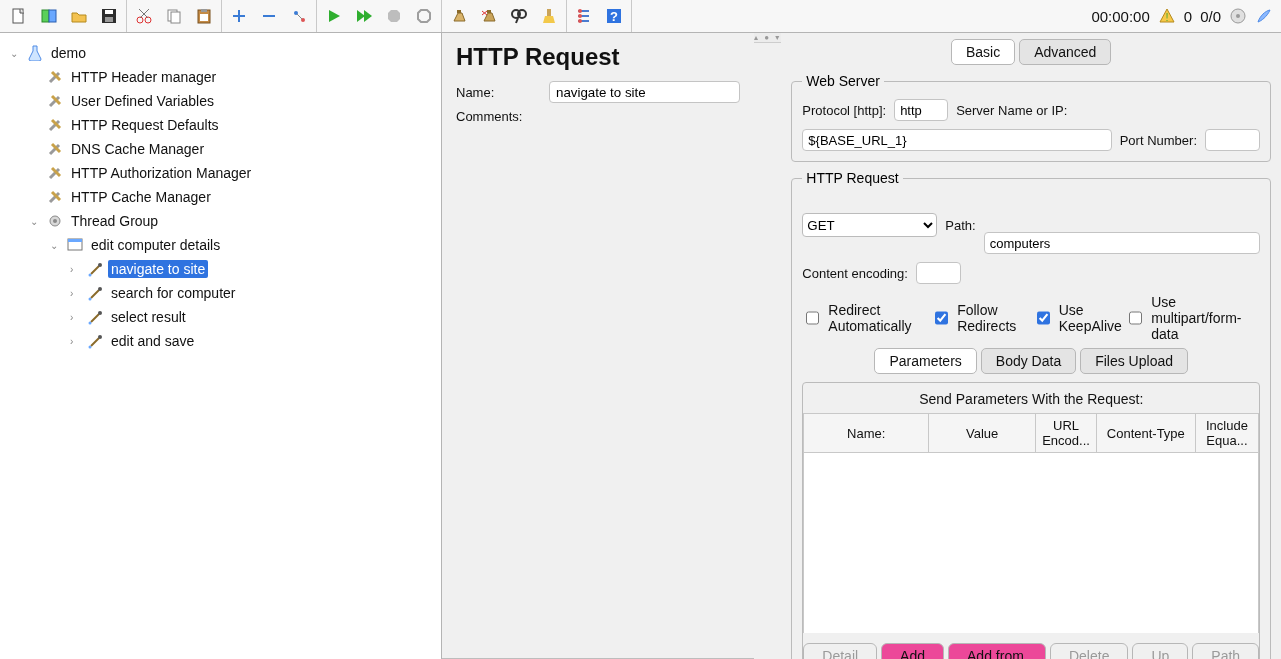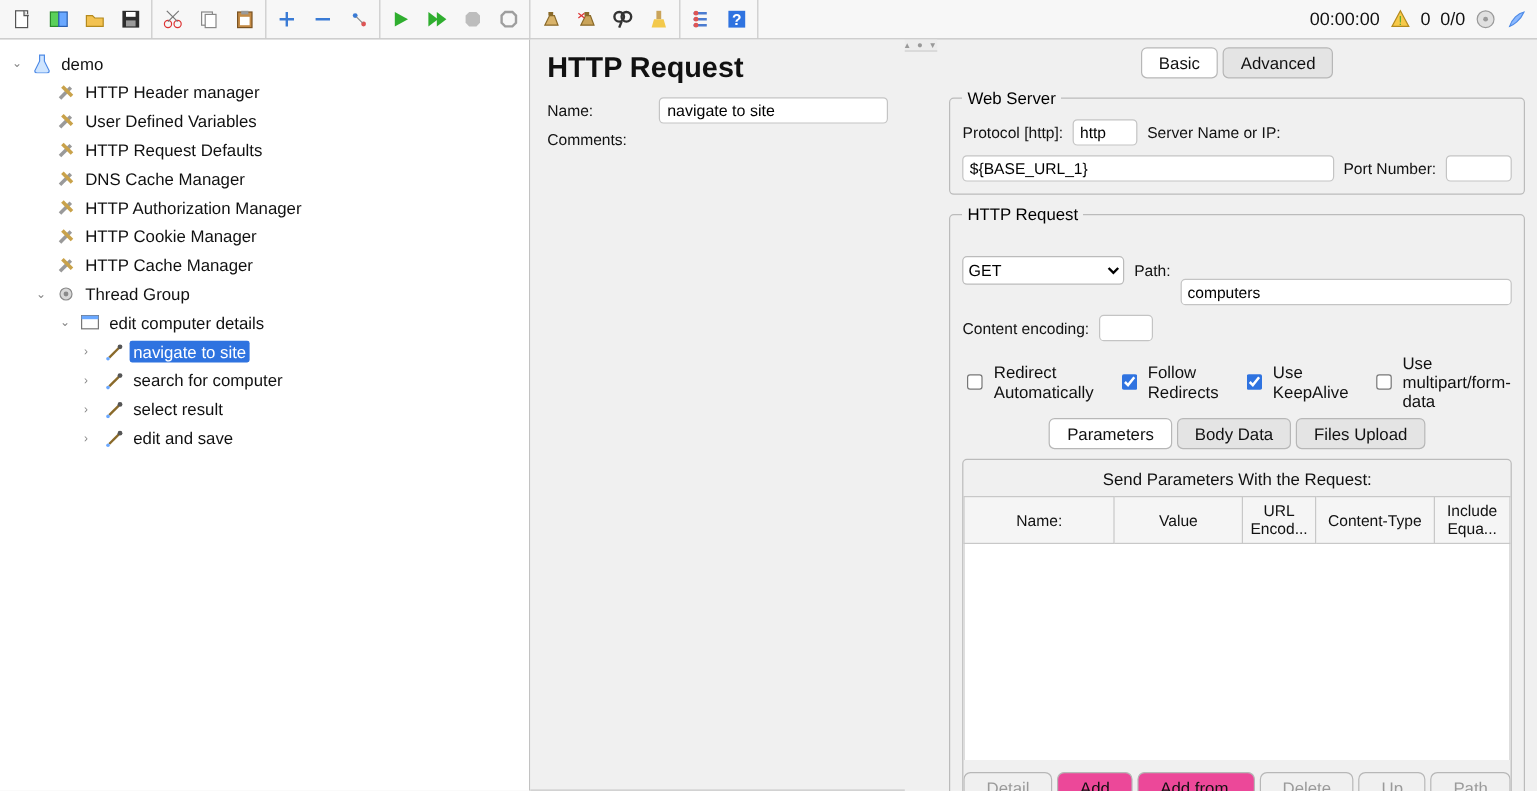--- a/index.html
+++ b/index.html
@@ -61,21 +61,21 @@
 
   fieldset.group-box { border:1px solid #bbb; border-radius:4px; margin:0 0 8px 0; padding:10px 10px; }
   fieldset.group-box > legend { padding:0 4px; font-size:14px; color:#000000; }
 
   .inline-row { display:flex; align-items:center; gap:8px; flex-wrap:wrap; }
   .inline-row .lbl { white-space:nowrap; }
   .inline-row input[type=text]{ height:22px; border:1px solid #c4c4c4; border-radius:4px; padding:0 5px; background:#fff; font-size:13px;}
 
   select.method { height:24px; width:135px; border:1px solid #bbb; border-radius:4px; background:#fff;}
 
-  .chk-row { display:flex; align-items:center; gap:18px; margin-top:10px; font-size:14px;}
+  .chk-row { display:flex; align-items:center; margin-top:10px; font-size:14px;}
   .chk-row label { display:flex; align-items:center; gap:6px; }
   input[type=checkbox]{ width:14px; height:14px; accent-color:#2f73e0; }
 
   
   .inner-tabs { display:flex; justify-content:center; gap:4px; margin:6px 0 0 0; }
   .inner-tab { padding:4px 14px; border:1px solid #b7b7b7; border-radius:5px; background:#e4e4e4; cursor:pointer; font-size:14px;}
   .inner-tab.active { background:#fff; font-weight:500; }
 
   .param-box { border:1px solid #bbb; border-radius:4px; margin-top:8px; padding:0; overflow:hidden;}
   .param-box .caption { text-align:center; padding:8px 0 6px 0; font-size:14px; }
@@ -327,32 +327,20 @@
               <li>
                 <div class="node">
                   <span class="twisty"></span>
                   <span class="ticon">
                     <svg width="16" height="16">
                       <line x1="3" y1="13" x2="12" y2="4" stroke="#9a9a9a" stroke-width="3"></line>
                       <line x1="5" y1="3" x2="13" y2="11" stroke="#c9a24a" stroke-width="3"></line>
                     </svg>
                   </span>
                   <span class="label">HTTP Authorization Manager</span>
-                </div>
-              </li>
-              <li>
-                <div class="node">
-                  <span class="twisty"></span>
-                  <span class="ticon">
-                    <svg width="16" height="16">
-                      <line x1="3" y1="13" x2="12" y2="4" stroke="#9a9a9a" stroke-width="3"></line>
-                      <line x1="5" y1="3" x2="13" y2="11" stroke="#c9a24a" stroke-width="3"></line>
-                    </svg>
-                  </span>
-                  <span class="label">HTTP Cookie Manager</span>
                 </div>
               </li>
               <li>
                 <div class="node">
                   <span class="twisty"></span>
                   <span class="ticon">
                     <svg width="16" height="16">
                       <line x1="3" y1="13" x2="12" y2="4" stroke="#9a9a9a" stroke-width="3"></line>
                       <line x1="5" y1="3" x2="13" y2="11" stroke="#c9a24a" stroke-width="3"></line>
                     </svg>

